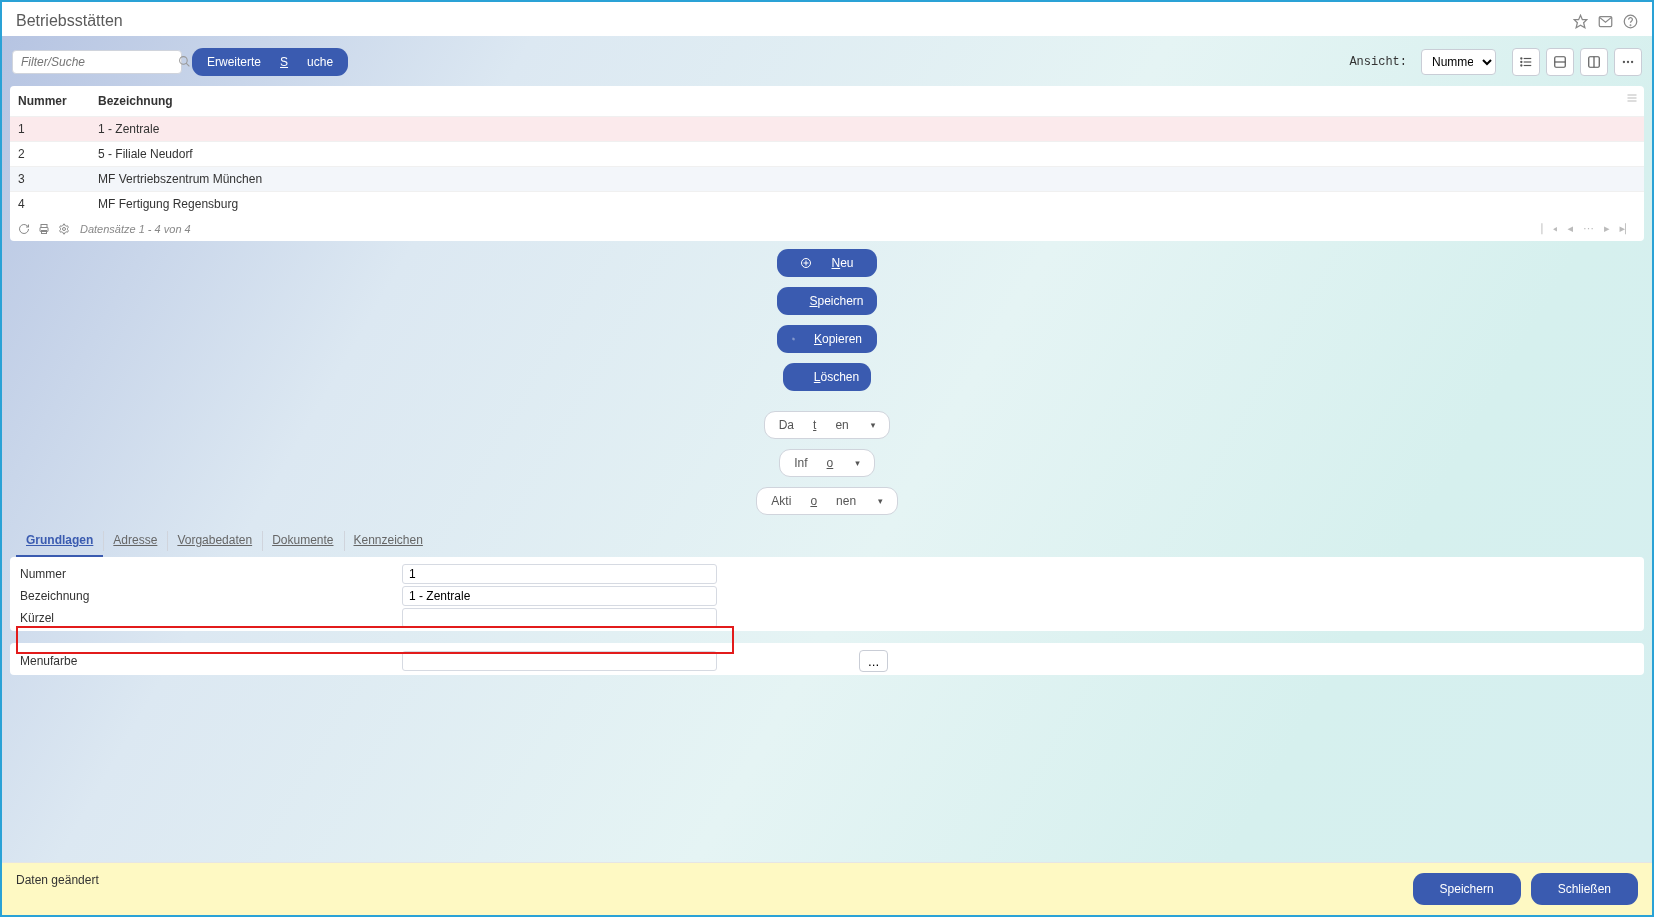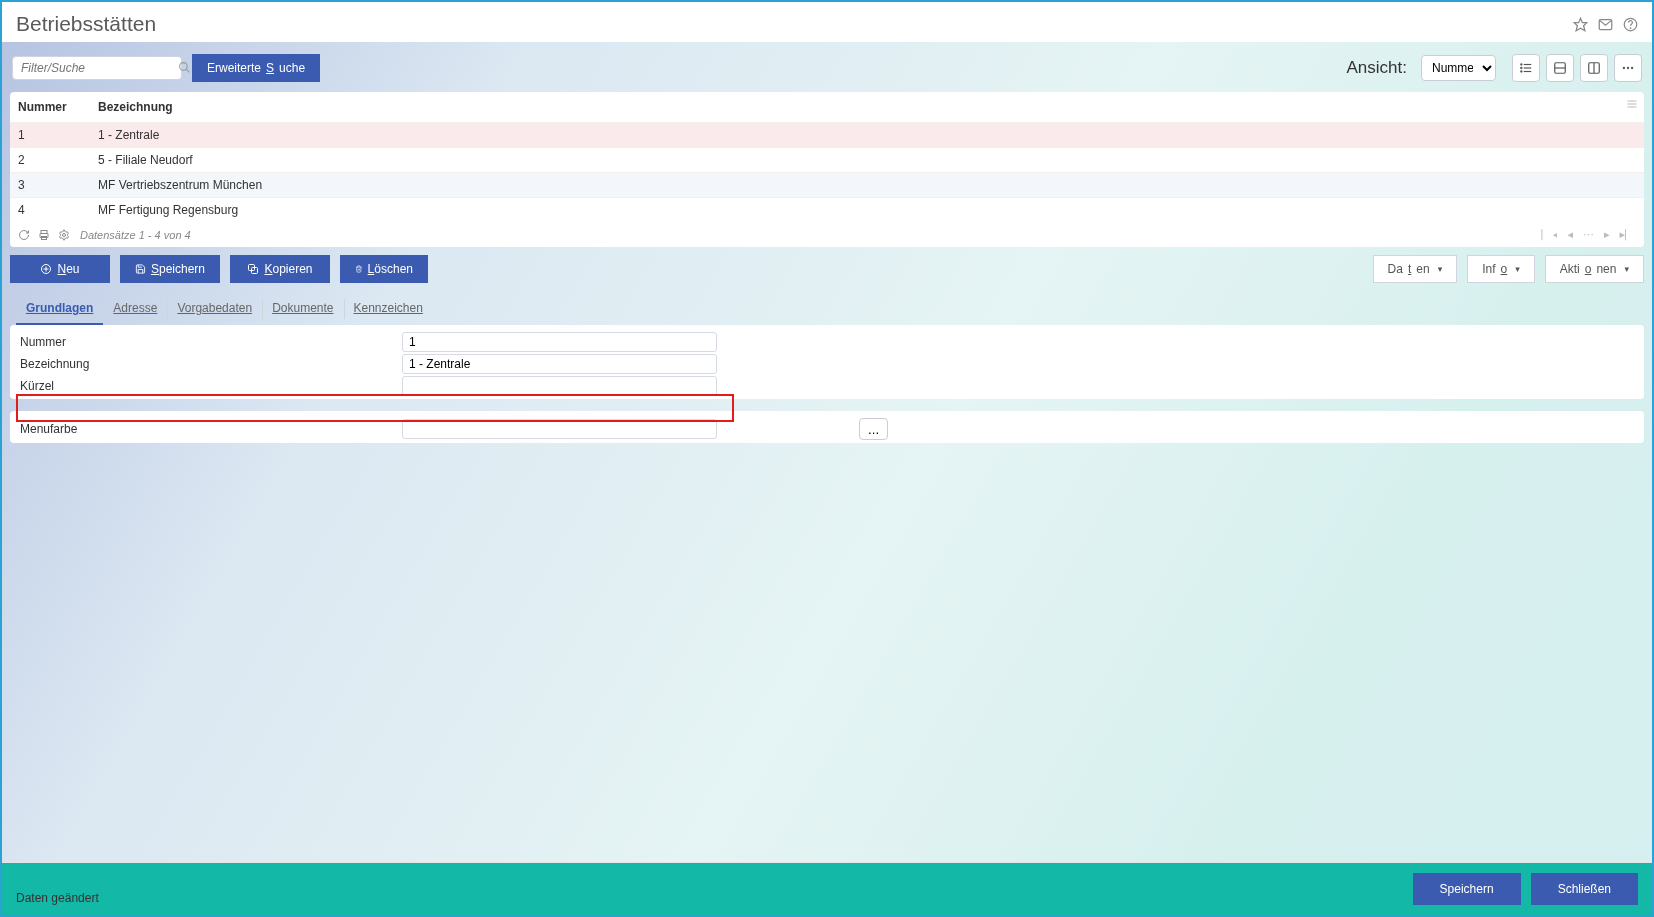--- a/index.html
+++ b/index.html
@@ -1,72 +1,72 @@
 <!DOCTYPE html>
 <html><head>
 <meta charset="utf-8">
 <style>
   * { box-sizing: border-box; margin:0; padding:0; }
   html,body { height:100%; font-family: Arial, Helvetica, sans-serif; font-size:12px; color:#333; }
   body { border:2px solid #2aa2d6; display:flex; flex-direction:column; overflow:hidden;}
   .header { display:flex; align-items:center; padding:10px 14px 6px 14px; color:#555; }
-  .header h1 { font-size:21px; font-weight:400; color:#5a5a5a; flex:1;}
+  .header h1 { font-size:16px; font-weight:400; color:#5a5a5a; flex:1;}
   .header-icons { display:flex; gap:10px; color:#888;}
   .header-icons span { cursor:pointer; font-size:15px;}
   .main-gradient { flex:1; display:flex; flex-direction:column;
     background: linear-gradient(120deg, #b6c4e2 0%, #dce8f2 25%, #e5f4f4 55%, #d6f0ee 80%, #d6eff0 100%);
     padding:8px 8px 0 8px;
   }
   .toolbar1 { display:flex; align-items:center; gap:10px; padding:4px 2px;}
   .search-box { background:#fff; border:1px solid #d0d4dc; border-radius:4px; display:flex; align-items:flex-start; padding:4px 8px; width:170px;}
   .search-box input { border:none; outline:none; flex:1; font-size:12px; font-style:italic; color:#999;}
   .search-box span { color:#999; font-size:13px;}
-  .btn { border:1px solid transparent; border-radius:0; padding:6px 14px; font-size:12px; cursor:pointer; display:inline-flex; align-items:center; gap:5px;}
+  .btn { border:1px solid transparent; border-radius:11px; padding:6px 14px; font-size:12px; cursor:pointer; display:inline-flex; align-items:center; gap:19px;}
   .btn-primary { background:#3a5bb0; color:#fff;}
   .btn-light { background:#fff; border-color:#d0d4dc; color:#555;}
   .toolbar1 .spacer { flex:1; }
-  .view-label { color:#333; font-size:17px; margin-right:4px;}
+  .view-label { color:#333; font-size:12px; margin-right:4px;font-family:Liberation Mono, monospace;}
   select.view-select { border:1px solid #c9cdd6; border-radius:4px; padding:4px 6px; font-size:12px; background:#fff; width:75px;}
   .icon-btn { width:28px; height:28px; border:1px solid #c9cdd6; border-radius:4px; display:flex; align-items:center; justify-content:center; background:#fff; color:#555; cursor:pointer;}
   .icon-group { display:flex; gap:6px; margin-left:6px;}
   
   .grid-panel { background:#fff; border-radius:4px; margin-top:6px; padding:0; overflow:hidden;}
   .grid-head { display:flex; padding:8px 8px; font-weight:bold; font-size:12px; position:relative;}
   .grid-head .col-num { width:80px;}
   .grid-head .hamb { position:absolute; right:6px; top:6px; color:#bbb; font-size:14px; cursor:pointer;}
   .grid-row { display:flex; padding:5px 8px; font-size:12px; border-top:1px solid #f0f0f0;}
   .grid-row .col-num { width:80px;}
   .grid-row.selected { background:#fbeaec;}
   .grid-row.alt { background:#f3f6fa;}
   
   .grid-footer { display:flex; align-items:center; padding:6px 8px; color:#888; gap:10px; font-size:11px;}
   .grid-footer .left-icons { display:flex; gap:8px;}
   .grid-footer .right-nav { margin-left:auto; display:flex; gap:10px; color:#bbb;}
   .grid-footer .right-nav span { cursor:pointer;}
   
-  .action-bar { display:flex; gap:10px; margin-top:8px; align-items:center;}
+  .action-bar { display:flex; gap:10px; margin-top:8px; align-items:center;flex-direction:column;}
   .action-bar .spacer {flex:1;}
   .small-caret { font-size:9px; margin-left:3px;}
   
   .tabs { display:flex; gap:0; margin-top:10px; padding-left:6px; font-size:12px;}
   .tab { padding:8px 10px; color:#666; cursor:pointer; position:relative;text-decoration:underline;}
   .tab.active { color:#3a5bb0; font-weight:600; border-bottom:2px solid #3a5bb0;}
   .tab + .tab::before { content:""; position:absolute; left:0; top:6px; bottom:6px; width:1px; background:#d0d4dc;}
   
   .form-panel { background:#fff; border-radius:4px; margin-top:0;}
   .form-section { padding:6px 10px 2px 10px;}
   .form-row { display:flex; align-items:center; min-height:22px; padding:1px 0;}
   .form-row .label { width:382px; font-size:12px; color:#333;}
   .form-row input[type=text] { border:1px solid #d6dae2; border-radius:3px; padding:2px 6px; font-size:12px; height:20px; width:315px;}
   .form-row .label2 { width:360px; font-size:12px; color:#333; padding-left:38px;}
   .highlight-box { border:2px solid #e21b1b; position:absolute; pointer-events:none;}
   .section-divider { height:12px;}
   .ellipsis-btn { border:1px solid #c9cdd6; border-radius:4px; background:#fff; padding:2px 8px; cursor:pointer; margin-left:142px; height:22px;}
   
-  .footer { display:flex; align-items:flex-end; padding:10px 14px; background:#14b8a6; border-top:1px solid #e5e5e5;}
+  .footer { display:flex; align-items:flex-start; padding:10px 14px; background:#fef9c3; border-top:1px solid #e5e5e5;}
   .footer .status { flex:1; font-size:12px; color:#333;}
   .footer .btn-primary { padding:8px 26px;}
   
   svg { display:block;}
   .under { text-decoration: underline; }
 </style>
 </head>
 <body>
 
 <div class="header">

